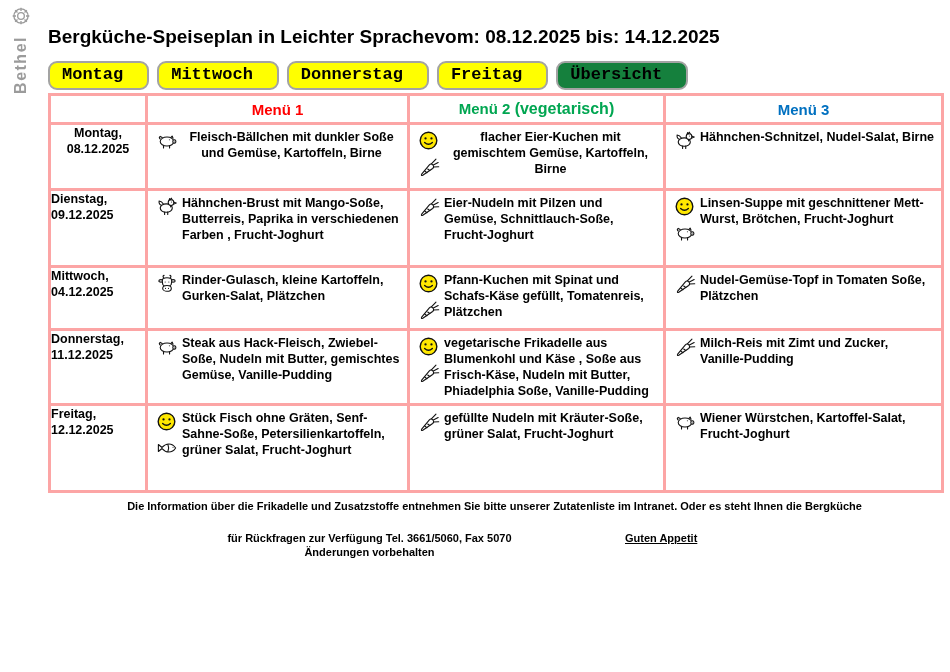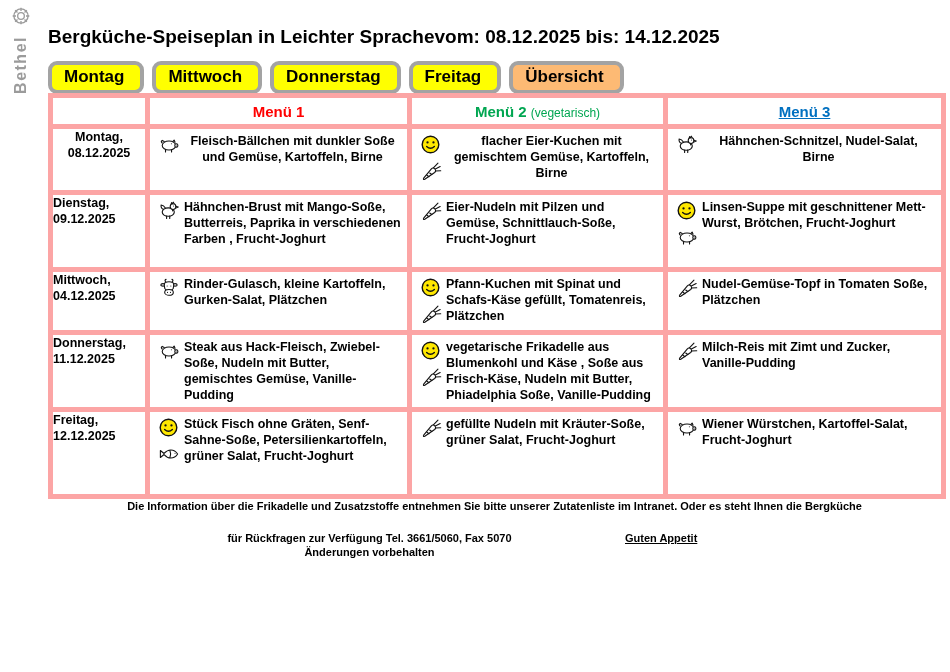--- a/index.html
+++ b/index.html
@@ -14,34 +14,34 @@
     writing-mode:vertical-rl; transform:rotate(180deg);
     font-weight:bold; font-size:16px; letter-spacing:1.5px; color:#9b9b9b; margin-top:6px;
   }
 
   
   .page-title { position:absolute; left:48px; top:26px; font-size:19px; font-weight:bold; white-space:nowrap; }
 
   
   .tabs { position:absolute; left:48px; top:61px; display:flex; gap:8px; }
   .tab {
-    background:#ffff00; border:4px solid #a3a3a3; border-radius:9px;
-    padding:2px 16px 3px 12px; font-weight:bold; font-size:17px; line-height:1.2;
-    cursor:pointer; white-space:nowrap;
+    background:#ffff00; border:2px solid #a3a3a3; border-radius:9px;
+    padding:2px 24px 3px 12px; font-weight:bold; font-size:17px; line-height:1.2;
+    cursor:pointer; white-space:nowrap;font-family:Liberation Mono, monospace;
   }
-  .tab.tab-gray { background:#fdba74; }
+  .tab.tab-gray { background:#15803d; }
 
   
   .menu-table {
     position:absolute; left:48px; top:93px; width:893px;
     border-collapse:collapse; table-layout:fixed;
   }
-  .menu-table th, .menu-table td { border:5px solid #fca5a5; vertical-align:top; padding:0; }
+  .menu-table th, .menu-table td { border:3px solid #fca5a5; vertical-align:top; padding:0; }
   .menu-table thead th { height:26px; vertical-align:middle; font-size:15px; font-weight:bold; text-align:center; }
-  .menu-head-sub { font-size:12px; font-weight:normal; }
+  .menu-head-sub { font-size:16px; font-weight:bold; }
 
   .day-cell { padding:5px 4px 0 6px; font-size:12.5px; font-weight:bold; line-height:1.3; }
   .menu-cell { }
   .cell-flex { display:flex; align-items:flex-start; padding:4px 4px 4px 4px; }
   .icon-stack { width:30px; flex:0 0 30px; display:flex; flex-direction:column; align-items:center; gap:4px; padding-top:1px; }
   .food-icon { display:block; width:22px; height:22px; }
   .food-icon svg { display:block; }
   .menu-text { font-size:12.5px; font-weight:bold; line-height:1.28; padding-right:2px; }
 
   
@@ -93,21 +93,21 @@
   <thead>
     <tr>
       <th></th>
       <th style="color: rgb(255, 0, 0);">
         <span>Menü 1</span>
       </th>
       <th style="color: rgb(0, 166, 81);">
         <span>Menü 2</span>
         <span class="menu-head-sub">(vegetarisch)</span>
       </th>
-      <th style="color: rgb(0, 112, 192); text-decoration: underline;">
+      <th style="color: rgb(0, 112, 192);">
         <span>Menü 3</span>
       </th>
     </tr>
   </thead>
   <tbody id="menu-tbody">
       <tr>
         <td class="day-cell">
           <div>Montag,</div>
           <div>08.12.2025</div>
         </td>

